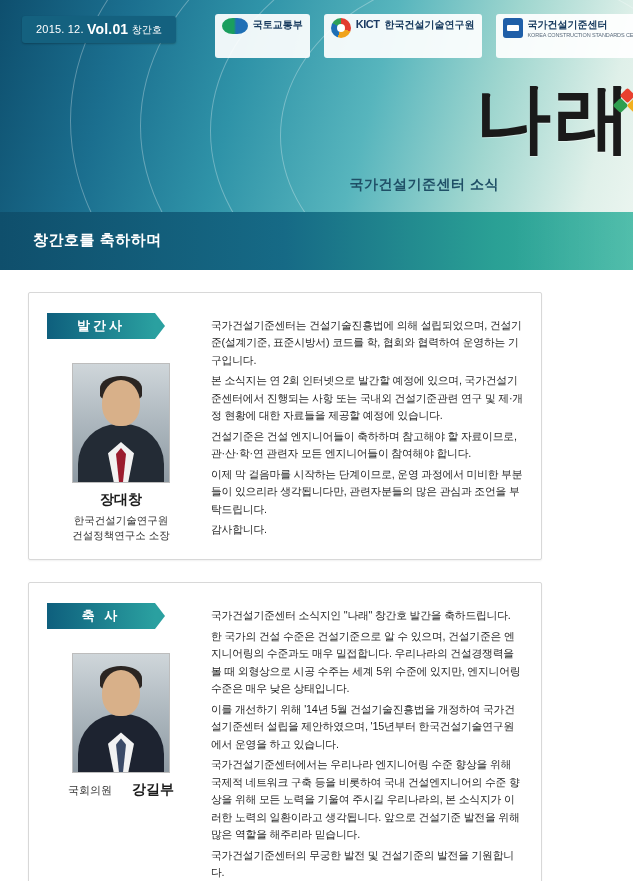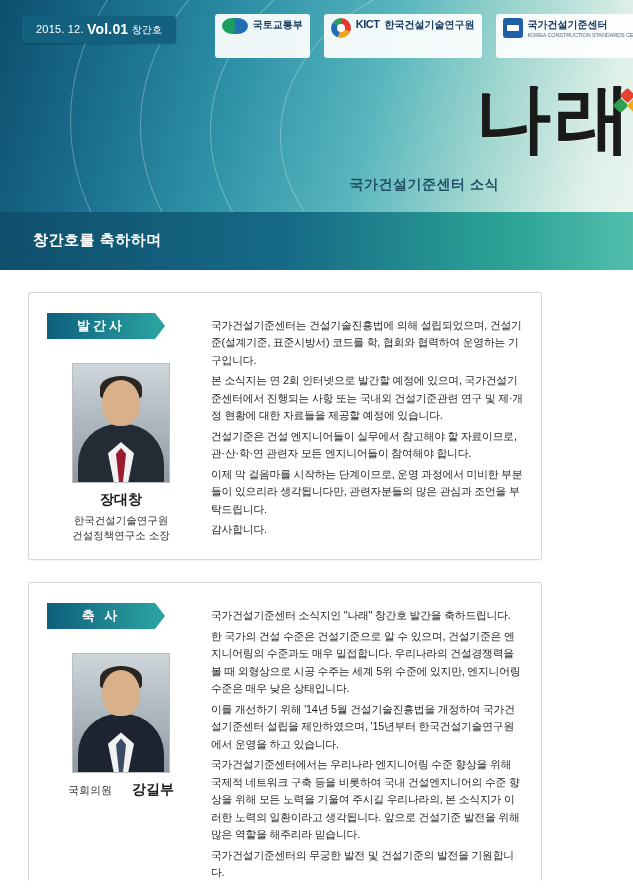--- a/index.html
+++ b/index.html
@@ -418,21 +418,21 @@
           <div class="head"></div>
         </div>
         <div class="pname">장대창</div>
         <div class="porg">한국건설기술연구원</div>
         <div class="porg">건설정책연구소 소장</div>
       </div>
 
       <div class="article-text">
         <p>국가건설기준센터는 건설기술진흥법에 의해 설립되었으며, 건설기준(설계기준, 표준시방서) 코드를 학, 협회와 협력하여 운영하는 기구입니다.</p>
         <p>본 소식지는 연 2회 인터넷으로 발간할 예정에 있으며, 국가건설기준센터에서 진행되는 사항 또는 국내외 건설기준관련 연구 및 제·개정 현황에 대한 자료들을 제공할 예정에 있습니다.</p>
-        <p>건설기준은 건설 엔지니어들이 실무에서 참고해야 할 자료이므로, 관·산·학·연 관련자 모든 엔지니어들이 참여해야 합니다.</p>
+        <p>건설기준은 건설 엔지니어들이 축하하며 참고해야 할 자료이므로, 관·산·학·연 관련자 모든 엔지니어들이 참여해야 합니다.</p>
         <p>이제 막 걸음마를 시작하는 단계이므로, 운영 과정에서 미비한 부분들이 있으리라 생각됩니다만, 관련자분들의 많은 관심과 조언을 부탁드립니다.</p>
         <p>감사합니다.</p>
       </div>
     </div>
 
     <div class="article">
       <div class="tab-label">축 사</div>
 
       <div class="profile">
         <div class="photo photo-b">

